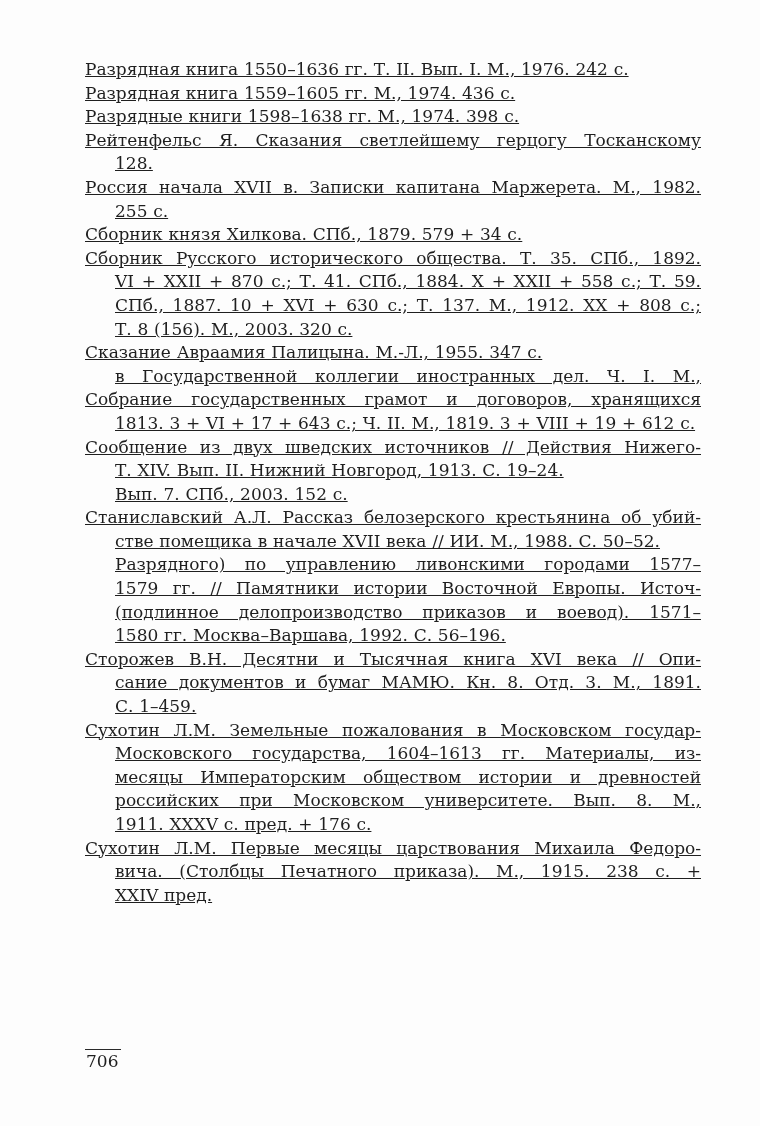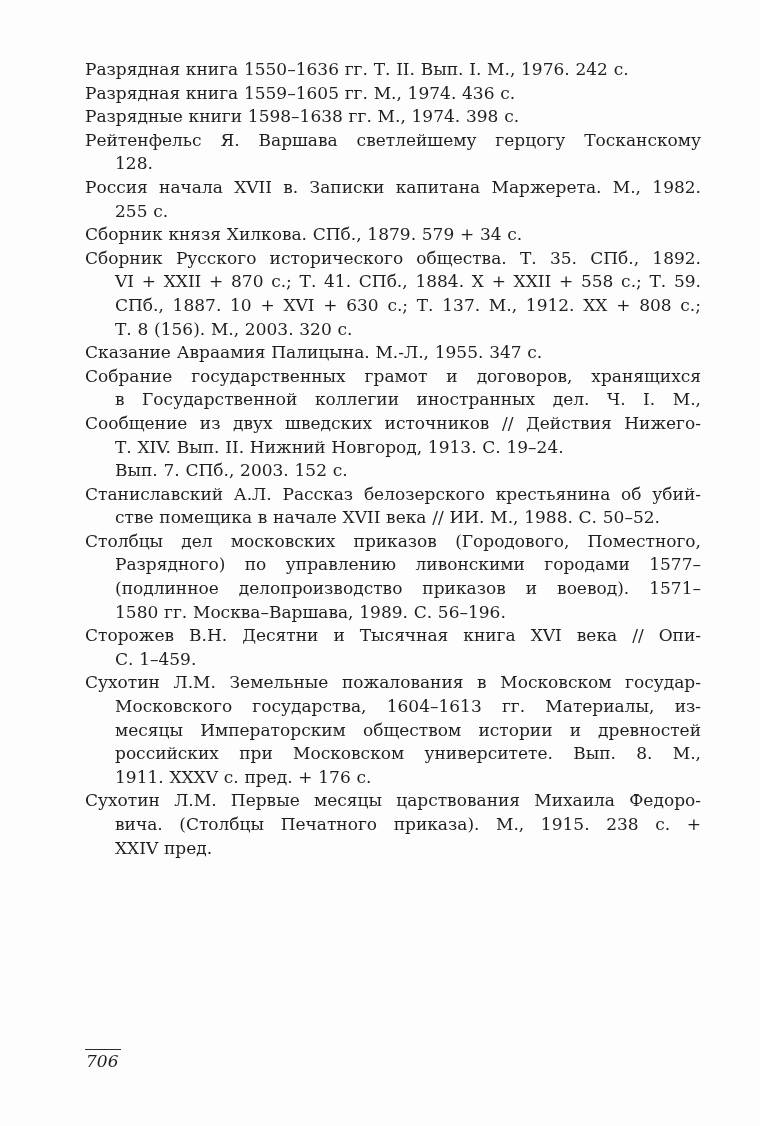--- a/index.html
+++ b/index.html
@@ -23,34 +23,34 @@
     font-size: 17px;
     line-height: 23.6px;
   }
   .entry {
     padding-left: 30px; 
   }
   .line {
     text-align: justify;
     text-align-last: justify;
     word-spacing: 0.02em;
+    text-decoration: underline;
   }
   .line.first {
     margin-left: -30px; 
   }
   .line.last {
     text-align-last: left;
   }
   .footer {
     position: absolute;
     left: 85px;
     top: 1049px;
     font-size: 17px;
     line-height: 20px;
-    font-style: italic;
   }
   .footer .num {
     display: inline-block;
     border-top: 1.8px solid #2a2a2a;
     padding: 1px 3px 0 1px;
   }
 </style>
 </head>
 <body>
 
@@ -62,21 +62,21 @@
 
   <div class="entry">
     <div class="line first last">Разрядная книга 1559–1605 гг. М., 1974. 436 с.</div>
   </div>
 
   <div class="entry">
     <div class="line first last">Разрядные книги 1598–1638 гг. М., 1974. 398 с.</div>
   </div>
 
   <div class="entry">
-    <div class="line first">Рейтенфельс Я. Варшава светлейшему герцогу Тосканскому</div>
+    <div class="line first">Рейтенфельс Я. Сказания светлейшему герцогу Тосканскому</div>
     <div class="line last">128.</div>
   </div>
 
   <div class="entry">
     <div class="line first">Россия начала XVII в. Записки капитана Маржерета. М., 1982.</div>
     <div class="line last">255 с.</div>
   </div>
 
   <div class="entry">
     <div class="line first last">Сборник князя Хилкова. СПб., 1879. 579 + 34 с.</div>
@@ -87,47 +87,49 @@
     <div class="line">VI + XXII + 870 с.; Т. 41. СПб., 1884. X + XXII + 558 с.; Т. 59.</div>
     <div class="line">СПб., 1887. 10 + XVI + 630 с.; Т. 137. М., 1912. XX + 808 с.;</div>
     <div class="line last">Т. 8 (156). М., 2003. 320 с.</div>
   </div>
 
   <div class="entry">
     <div class="line first last">Сказание Авраамия Палицына. М.-Л., 1955. 347 с.</div>
   </div>
 
   <div class="entry">
+    <div class="line">в Государственной коллегии иностранных дел. Ч. I. М.,</div>
     <div class="line first">Собрание государственных грамот и договоров, хранящихся</div>
-    <div class="line">в Государственной коллегии иностранных дел. Ч. I. М.,</div>
+    <div class="line last">1813. 3 + VI + 17 + 643 с.; Ч. II. М., 1819. 3 + VIII + 19 + 612 с.</div>
   </div>
 
   <div class="entry">
     <div class="line first">Сообщение из двух шведских источников // Действия Нижего-</div>
     <div class="line last">Т. XIV. Вып. II. Нижний Новгород, 1913. С. 19–24.</div>
   </div>
 
   <div class="entry">
     <div class="line last">Вып. 7. СПб., 2003. 152 с.</div>
   </div>
 
   <div class="entry">
     <div class="line first">Станиславский А.Л. Рассказ белозерского крестьянина об убий-</div>
     <div class="line last">стве помещика в начале XVII века // ИИ. М., 1988. С. 50–52.</div>
   </div>
 
   <div class="entry">
-    <div class="line first">Столбцы дел московских приказов (Городового, Поместного,</div>
     <div class="line">Разрядного) по управлению ливонскими городами 1577–</div>
+    <div class="line">1579 гг. // Памятники истории Восточной Европы. Источ-</div>
     <div class="line">(подлинное делопроизводство приказов и воевод). 1571–</div>
-    <div class="line last">1580 гг. Москва–Варшава, 1989. С. 56–196.</div>
+    <div class="line last">1580 гг. Москва–Варшава, 1992. С. 56–196.</div>
   </div>
 
   <div class="entry">
     <div class="line first">Сторожев В.Н. Десятни и Тысячная книга XVI века // Опи-</div>
+    <div class="line">сание документов и бумаг МАМЮ. Кн. 8. Отд. 3. М., 1891.</div>
     <div class="line last">С. 1–459.</div>
   </div>
 
   <div class="entry">
     <div class="line first">Сухотин Л.М. Земельные пожалования в Московском государ-</div>
     <div class="line">Московского государства, 1604–1613 гг. Материалы, из-</div>
     <div class="line">месяцы Императорским обществом истории и древностей</div>
     <div class="line">российских при Московском университете. Вып. 8. М.,</div>
     <div class="line last">1911. XXXV с. пред. + 176 с.</div>
   </div>

